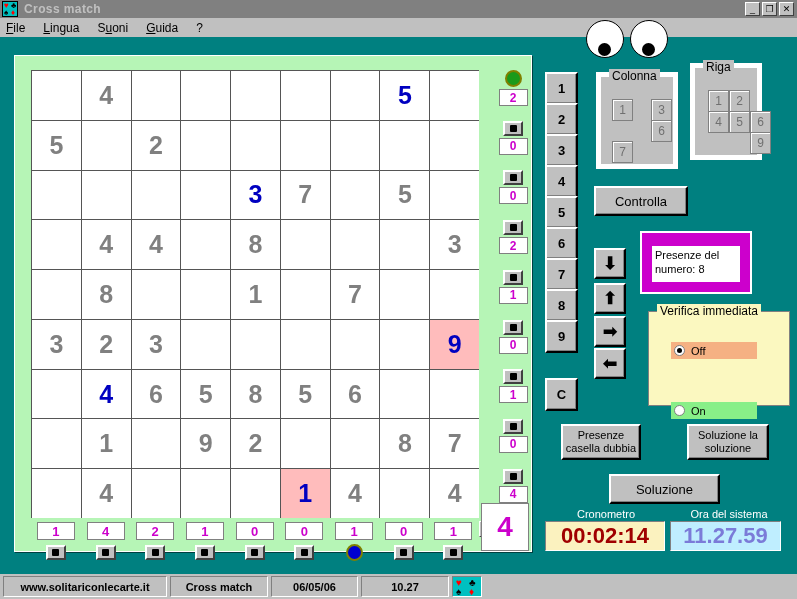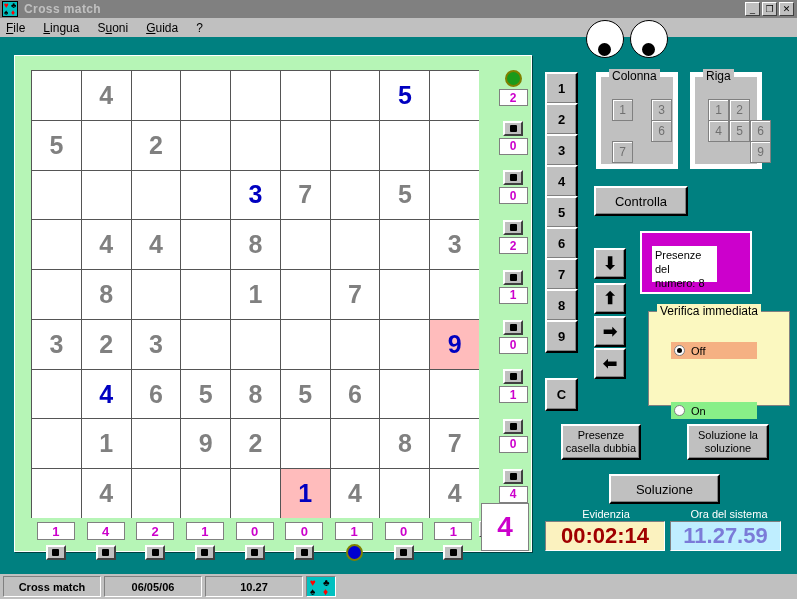--- a/index.html
+++ b/index.html
@@ -200,21 +200,21 @@
   }
 
   
   .presenze-outer {
     position:absolute; left:640px; top:231px; width:112px; height:63px;
     background:#cc00cc;
     border-top:2px solid #ffffff; border-left:2px solid #ffffff;
     border-right:2px solid #ffffff; border-bottom:2px solid #ffffff;
   }
   .presenze-inner {
-    position:absolute; left:10px; top:13px; width:65px; height:36px;
+    position:absolute; left:10px; top:13px; width:88px; height:36px;
     background:#ffffff; font-size:11px; color:#000; padding:2px 3px;
     line-height:14px; font-family:"Liberation Sans", sans-serif;
   }
 
   
   .verifica {
     position:absolute; left:648px; top:311px; width:142px; height:95px;
     background:#fbf8c0; border:1px solid #808080;
   }
   .verifica .gb-title { background:#fbf8c0; }
@@ -519,21 +519,21 @@
 <div class="groupbox" style="left:596px; top:72px; width:82px; height:97px;">
   <div class="gb-title">Colonna</div>
   <div id="colonna-cells">
       <div class="minibox" style="left: 11px; top: 22px;">1</div>
       <div class="minibox" style="left: 50px; top: 22px;">3</div>
       <div class="minibox" style="left: 50px; top: 43px;">6</div>
       <div class="minibox" style="left: 11px; top: 64px;">7</div>
     </div>
 </div>
 
-<div class="groupbox" style="left:690px; top:72px; width:72px; height:97px;text-decoration:underline;">
+<div class="groupbox" style="left:690px; top:63px; width:72px; height:97px;text-decoration:underline;">
   <div class="gb-title">Riga</div>
   <div id="riga-cells">
       <div class="minibox" style="left: 13px; top: 22px;">1</div>
       <div class="minibox" style="left: 34px; top: 22px;">2</div>
       <div class="minibox" style="left: 13px; top: 43px;">4</div>
       <div class="minibox" style="left: 34px; top: 43px;">5</div>
       <div class="minibox" style="left: 55px; top: 43px;">6</div>
       <div class="minibox" style="left: 55px; top: 64px;">9</div>
     </div>
 </div>
@@ -569,29 +569,30 @@
 <div class="w95 act-btn" style="left:561px; top:424px; width:80px; height:36px;">
   <div>Presenze</div>
   <div>casella dubbia</div>
 </div>
 <div class="w95 act-btn" style="left:687px; top:424px; width:82px; height:36px;">
   <div>Soluzione la</div>
   <div>soluzione</div>
 </div>
 <div class="w95" style="position:absolute; left:609px; top:474px; width:111px; height:30px; font-size:13px;">Soluzione</div>
 
-<div class="timer-label" style="left:550px; top:508px; width:112px;">Evidenzia</div>
+<div class="timer-label" style="left:550px; top:508px; width:112px;">Cronometro</div>
 <div class="timer-box" style="left:545px; top:521px; width:120px; background:#fbf2bf; color:#a00000;">00:02:14</div>
 
 <div class="timer-label" style="left:673px; top:508px; width:112px;">Ora del sistema</div>
 <div class="timer-box" style="left:670px; top:521px; width:111px; background:#bfeeff; color:#7b7bd8;">11.27.59</div>
 
 <div class="statusbar">
+  <div class="sb-panel" style="width:164px;">www.solitariconlecarte.it</div>
   <div class="sb-panel" style="width:98px;">Cross match</div>
-  <div class="sb-panel" style="width:98px;text-align:center;">06/05/06</div>
-  <div class="sb-panel" style="width:98px;">10.27</div>
+  <div class="sb-panel" style="width:87px;text-align:center;">06/05/06</div>
+  <div class="sb-panel" style="width:88px;">10.27</div>
   <div class="sb-icon">
     <span style="color:#ff0000; left:3px; top:1px;">♥</span>
     <span style="color:#000000; left:16px; top:1px;">♣</span>
     <span style="color:#000000; left:3px; top:10px;">♠</span>
     <span style="color:#ff0000; left:16px; top:10px;">♦</span>
   </div>
 </div>
 
 </body></html>

